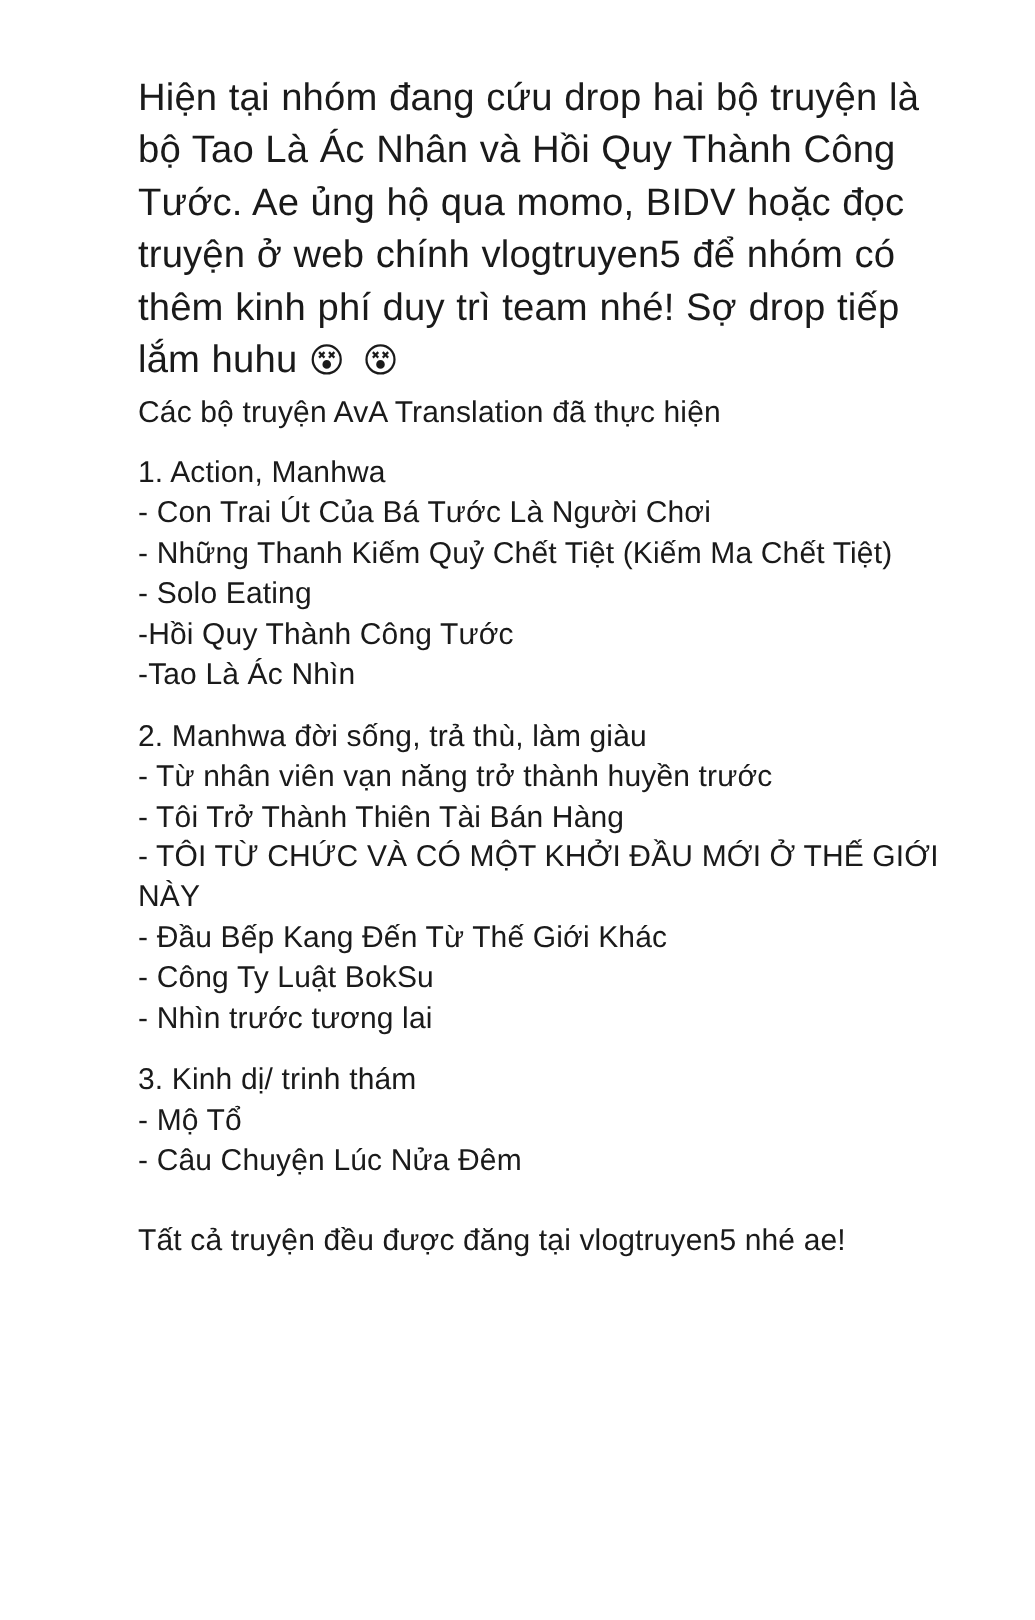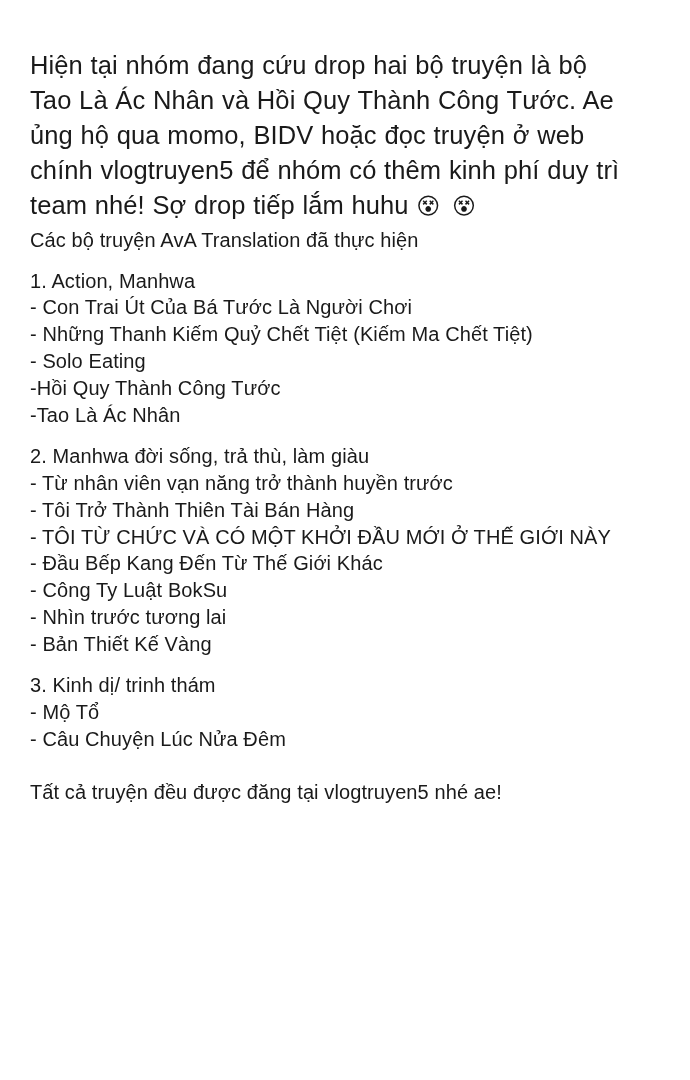--- a/index.html
+++ b/index.html
@@ -11,21 +11,21 @@
     width: 690px;
     height: 1080px;
     font-family: "Liberation Sans", sans-serif;
     color: #1a1a1a;
     overflow: hidden;
   }
   .page {
     width: 690px;
     height: 1080px;
     box-sizing: border-box;
-    padding: 48px 56px 0 30px;
+    padding: 48px 56px 0 92px;
     background: #ffffff;
   }
   .para {
     font-size: 25.5px;
     line-height: 1.37;
     letter-spacing: 0.1px;
     margin: 0 0 4px 0;
     word-spacing: 0.5px;
   }
   .line {
@@ -55,32 +55,31 @@
   <p class="para"><span>Hiện tại nhóm đang cứu drop hai bộ truyện là bộ Tao Là Ác Nhân và Hồi Quy Thành Công Tước. Ae ủng hộ qua momo, BIDV hoặc đọc truyện ở web chính vlogtruyen5 để nhóm có thêm kinh phí duy trì team nhé! Sợ drop tiếp lắm huhu</span> <span class="emoji">😵 😵</span></p>
 
   <p class="line">Các bộ truyện AvA Translation đã thực hiện</p>
 
   <div class="block">
     <p class="line">1. Action, Manhwa</p>
     <p class="line">- Con Trai Út Của Bá Tước Là Người Chơi</p>
     <p class="line">- Những Thanh Kiếm Quỷ Chết Tiệt (Kiếm Ma Chết Tiệt)</p>
     <p class="line">- Solo Eating</p>
     <p class="line">-Hồi Quy Thành Công Tước</p>
-    <p class="line">-Tao Là Ác Nhân</p>
+    <p class="line">-Tao Là Ác Nhìn</p>
   </div>
 
   <div class="block">
     <p class="line">2.  Manhwa đời sống, trả thù, làm giàu</p>
     <p class="line">- Từ nhân viên vạn năng trở thành huyền trước</p>
     <p class="line">- Tôi Trở Thành Thiên Tài Bán Hàng</p>
     <p class="line">- TÔI TỪ CHỨC VÀ CÓ MỘT KHỞI ĐẦU MỚI Ở THẾ GIỚI NÀY</p>
     <p class="line">- Đầu Bếp Kang Đến Từ Thế Giới Khác</p>
     <p class="line">- Công Ty Luật BokSu</p>
     <p class="line">- Nhìn trước tương lai</p>
-    <p class="line">- Bản Thiết Kế Vàng</p>
   </div>
 
   <div class="block">
     <p class="line">3. Kinh dị/ trinh thám</p>
     <p class="line">- Mộ Tổ</p>
     <p class="line">- Câu Chuyện Lúc Nửa Đêm</p>
   </div>
 
   <div class="gap"></div>
 

